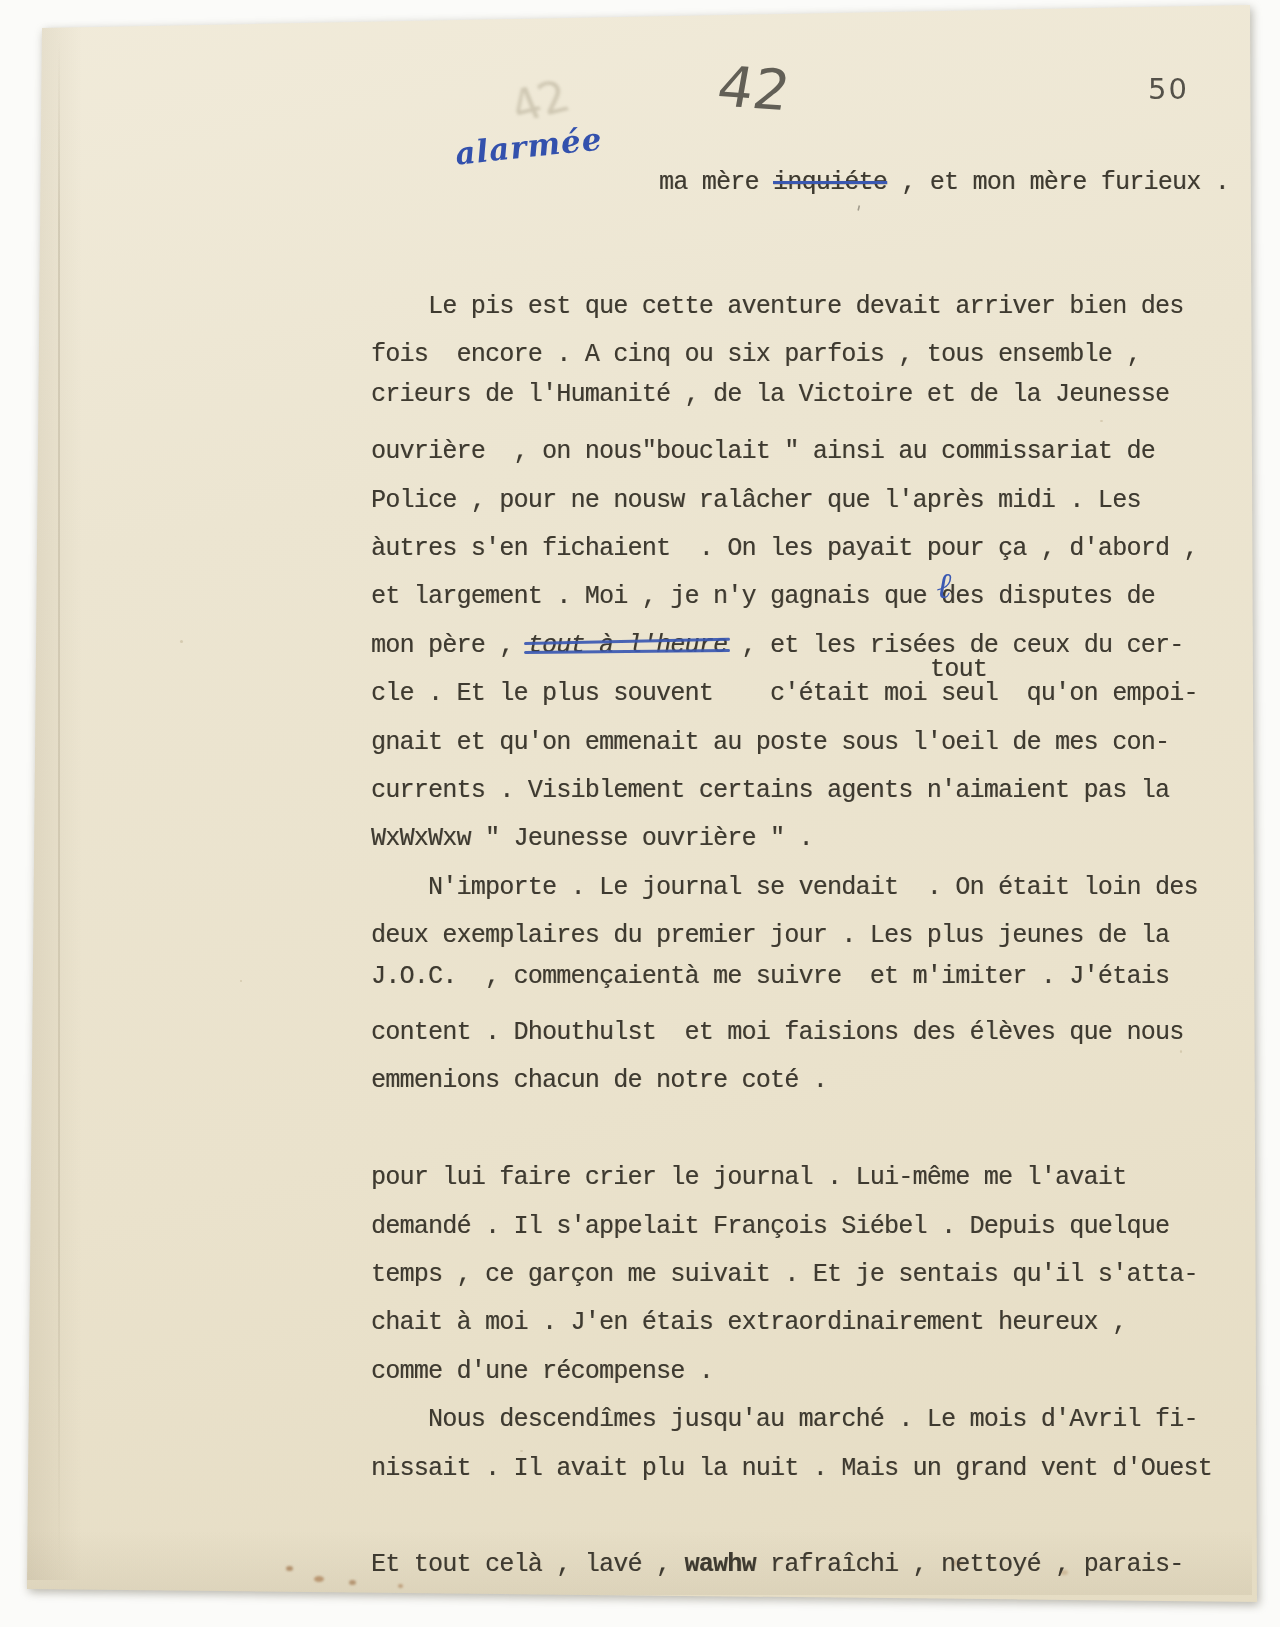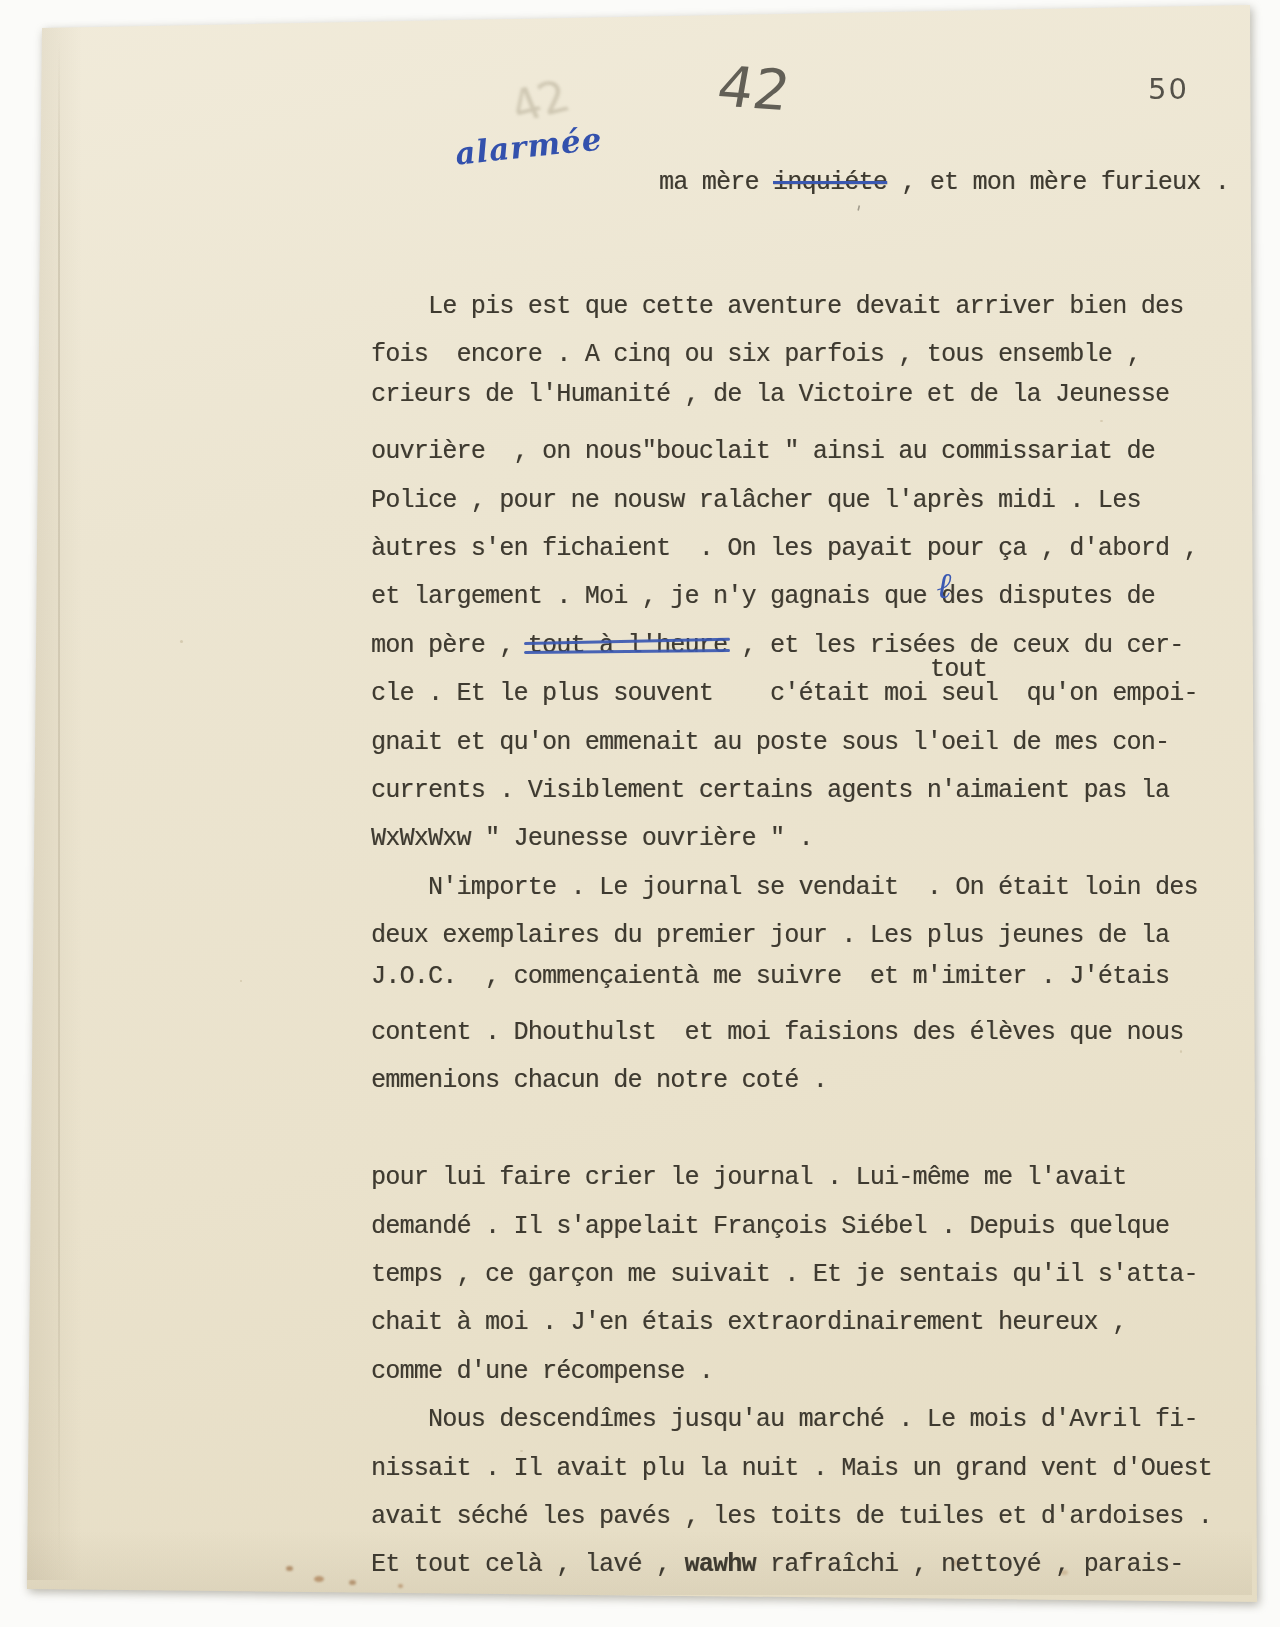--- a/index.html
+++ b/index.html
@@ -30,21 +30,21 @@
     font-family:"Liberation Mono","DejaVu Sans Mono",monospace;
     font-size:25px;letter-spacing:-0.75px;color:#3e3a30;
     text-shadow:0.4px 0.4px 0.6px rgba(62,58,48,.45);
     white-space:pre;
   }
   .tl{position:absolute;left:0;line-height:30px;margin-left:48px;}
   .intro{position:absolute;left:336px;top:168px;}
 
   
   .strike-blue{text-decoration:line-through;text-decoration-color:#3a58b2;text-decoration-thickness:3px;}
-  .dbl{position:relative;}
+  .dbl{position:relative;font-style:italic;}
   .dbl::before,.dbl::after{content:"";position:absolute;left:-4px;right:-2px;height:3px;background:#3a58b2;border-radius:2px;opacity:.92;}
   .dbl::before{top:9px;transform:rotate(-1.2deg);}
   .dbl::after{top:19px;transform:rotate(-0.5deg);}
   .ovr{position:relative;display:inline-block;}
   .ell{position:absolute;left:-4px;top:-15px;color:#3a58b2;font-family:"DejaVu Serif",serif;
     font-style:italic;font-weight:bold;font-size:36px;letter-spacing:0;text-shadow:none;line-height:1;}
 
   .hand-alarmee{
     position:absolute;left:455px;top:128px;
     font-family:"DejaVu Serif",serif;font-style:italic;font-weight:bold;
@@ -128,17 +128,16 @@
   <div class="tl" style="top:962px">J.O.C.  , commençaientà me suivre  et m'imiter . J'étais</div>
   <div class="tl" style="top:1018px">content . Dhouthulst  et moi faisions des élèves que nous</div>
   <div class="tl" style="top:1066px">emmenions chacun de notre coté .</div>
   <div class="tl" style="top:1212px">demandé . Il s'appelait François Siébel . Depuis quelque</div>
   <div class="tl" style="top:1163px">pour lui faire crier le journal . Lui-même me l'avait</div>
   <div class="tl" style="top:1260px">temps , ce garçon me suivait . Et je sentais qu'il s'atta-</div>
   <div class="tl" style="top:1308px">chait à moi . J'en étais extraordinairement heureux ,</div>
   <div class="tl" style="top:1357px">comme d'une récompense .</div>
   <div class="tl" style="top:1405px">    Nous descendîmes jusqu'au marché . Le mois d'Avril fi-</div>
   <div class="tl" style="top:1454px">nissait . Il avait plu la nuit . Mais un grand vent d'Ouest</div>
-  <div class="tl" style="top:1502px">avait séché les pavés , les toits de tuiles et d'ardoises .</div>
 
   <div class="tl" style="top:1550px"><span>Et tout celà , lavé , </span><span style="font-weight:bold">wawhw</span><span> rafraîchi , nettoyé , parais-</span></div>
 
 </div>
 
 </body></html>

